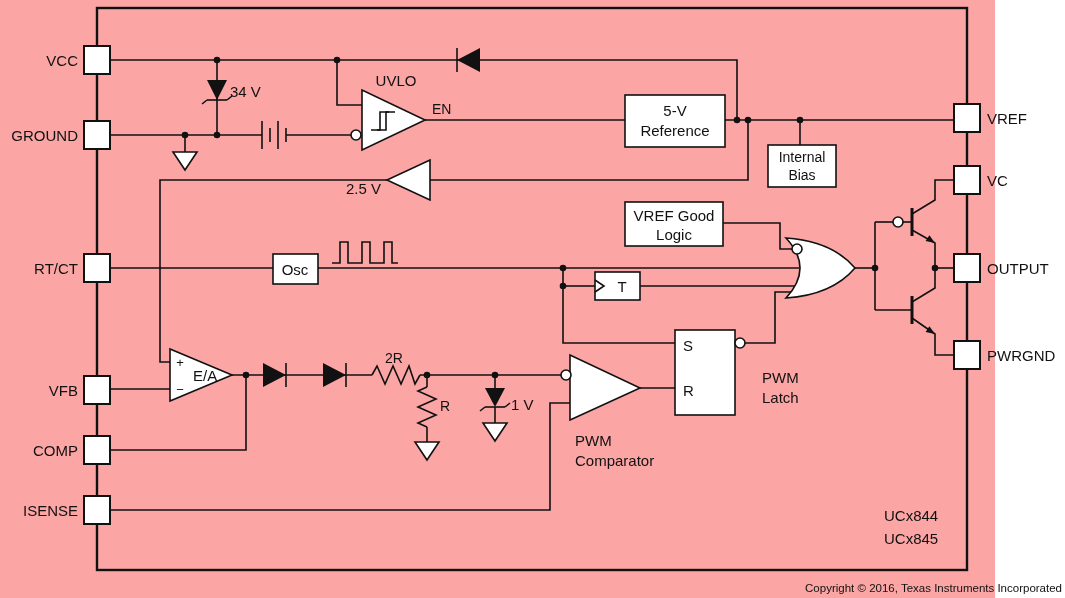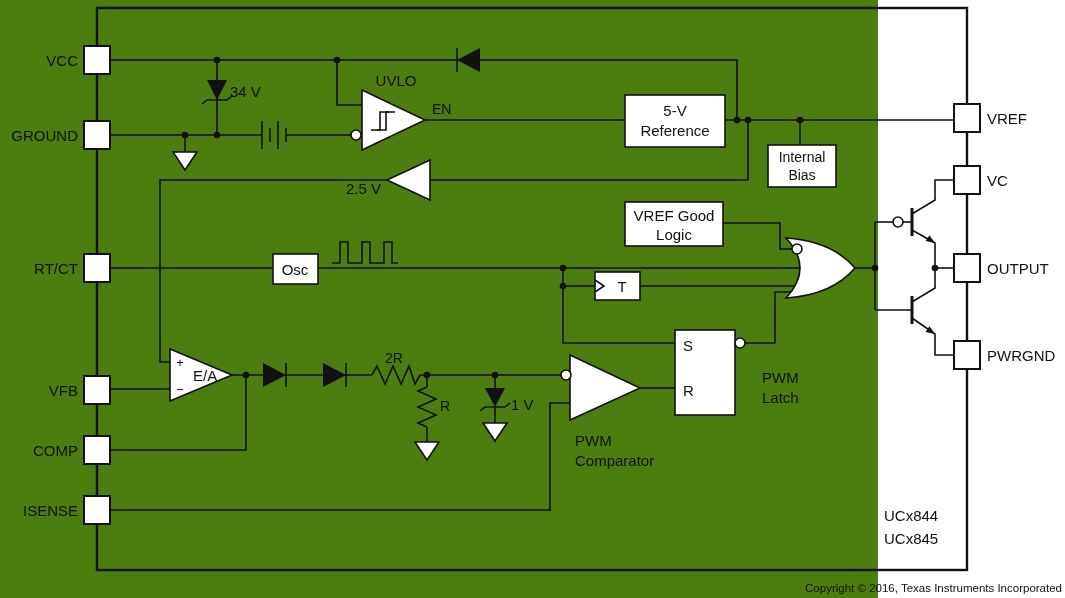--- a/index.html
+++ b/index.html
@@ -1,16 +1,16 @@
 <!DOCTYPE html>
 <html><head>
 <meta charset="utf-8">
 <style>
   html,body { margin:0; padding:0; background:#ffffff; }
-  .stage { position:relative; width:878px; height:598px; background:#4d7c0f; }
+  .stage { position:relative; width:995px; height:598px; background:#fca5a5; }
   svg { display:block; }
   svg text { font-family:"Liberation Sans", sans-serif; fill:#111; }
   .t  { font-size:15px; }
   .ts { font-size:14px; }
   .sign { font-size:13px; }
   .tc { font-size:11.5px; }
   .wire { fill:none; stroke:#111; stroke-width:1.6; }
   .thick { fill:none; stroke:#111; stroke-width:3; }
   .shape { fill:#ffffff; stroke:#111; stroke-width:1.6; }
   .solid { fill:#111; stroke:none; }

